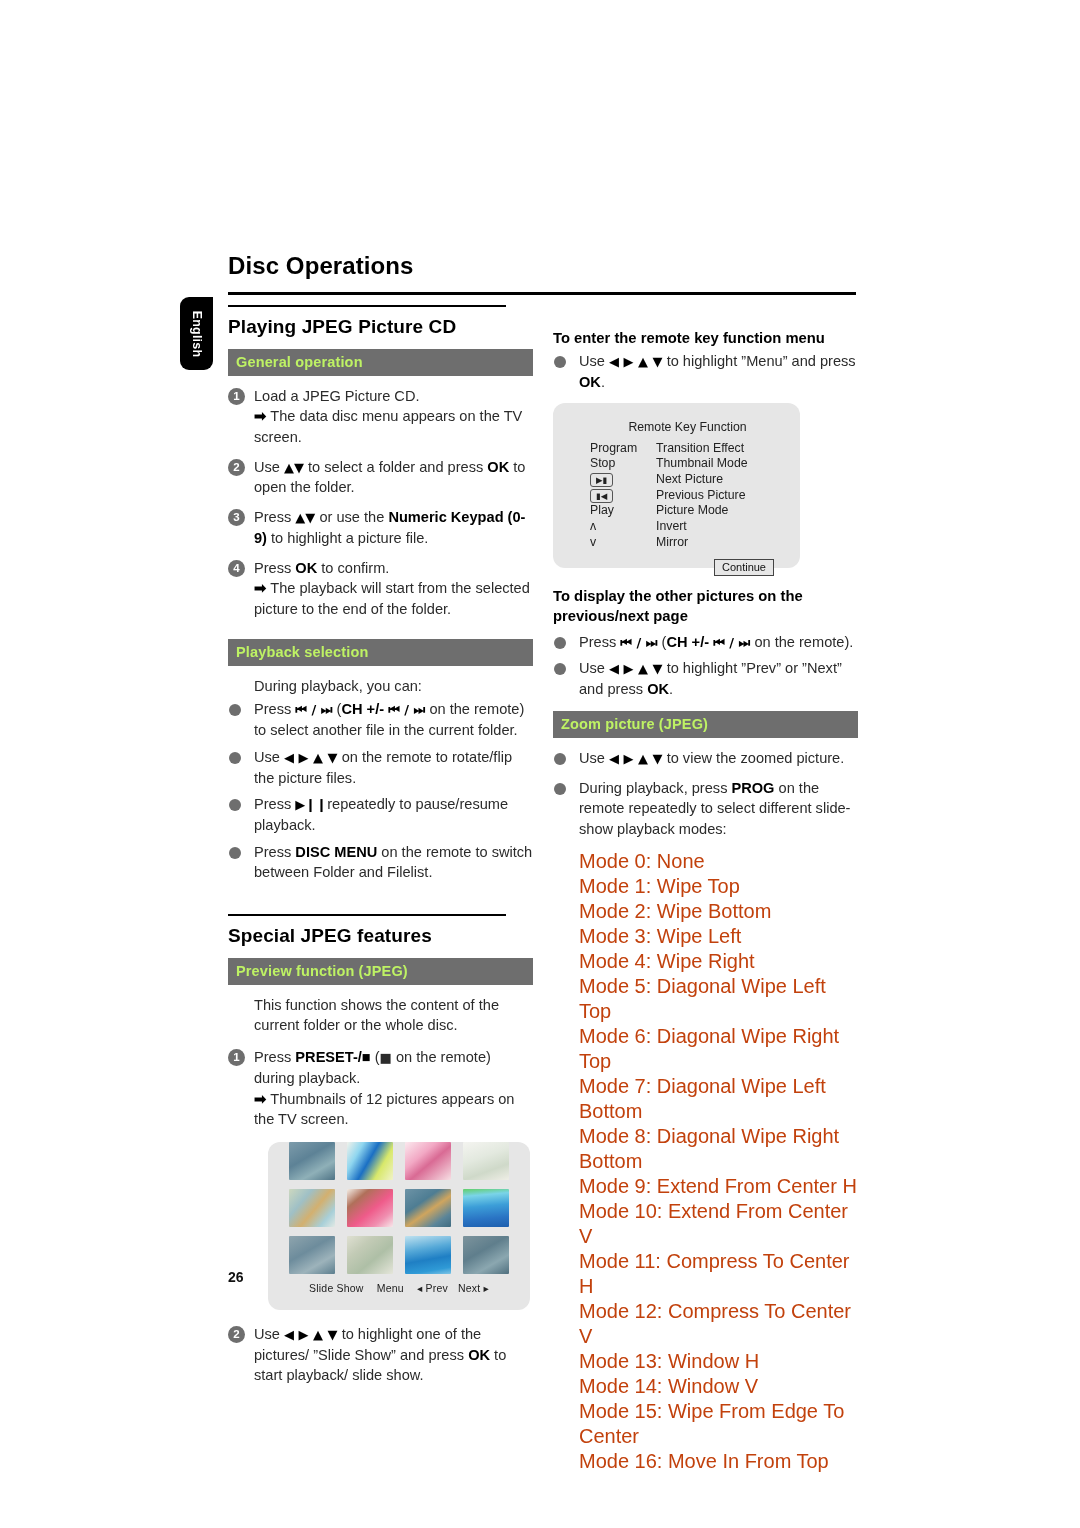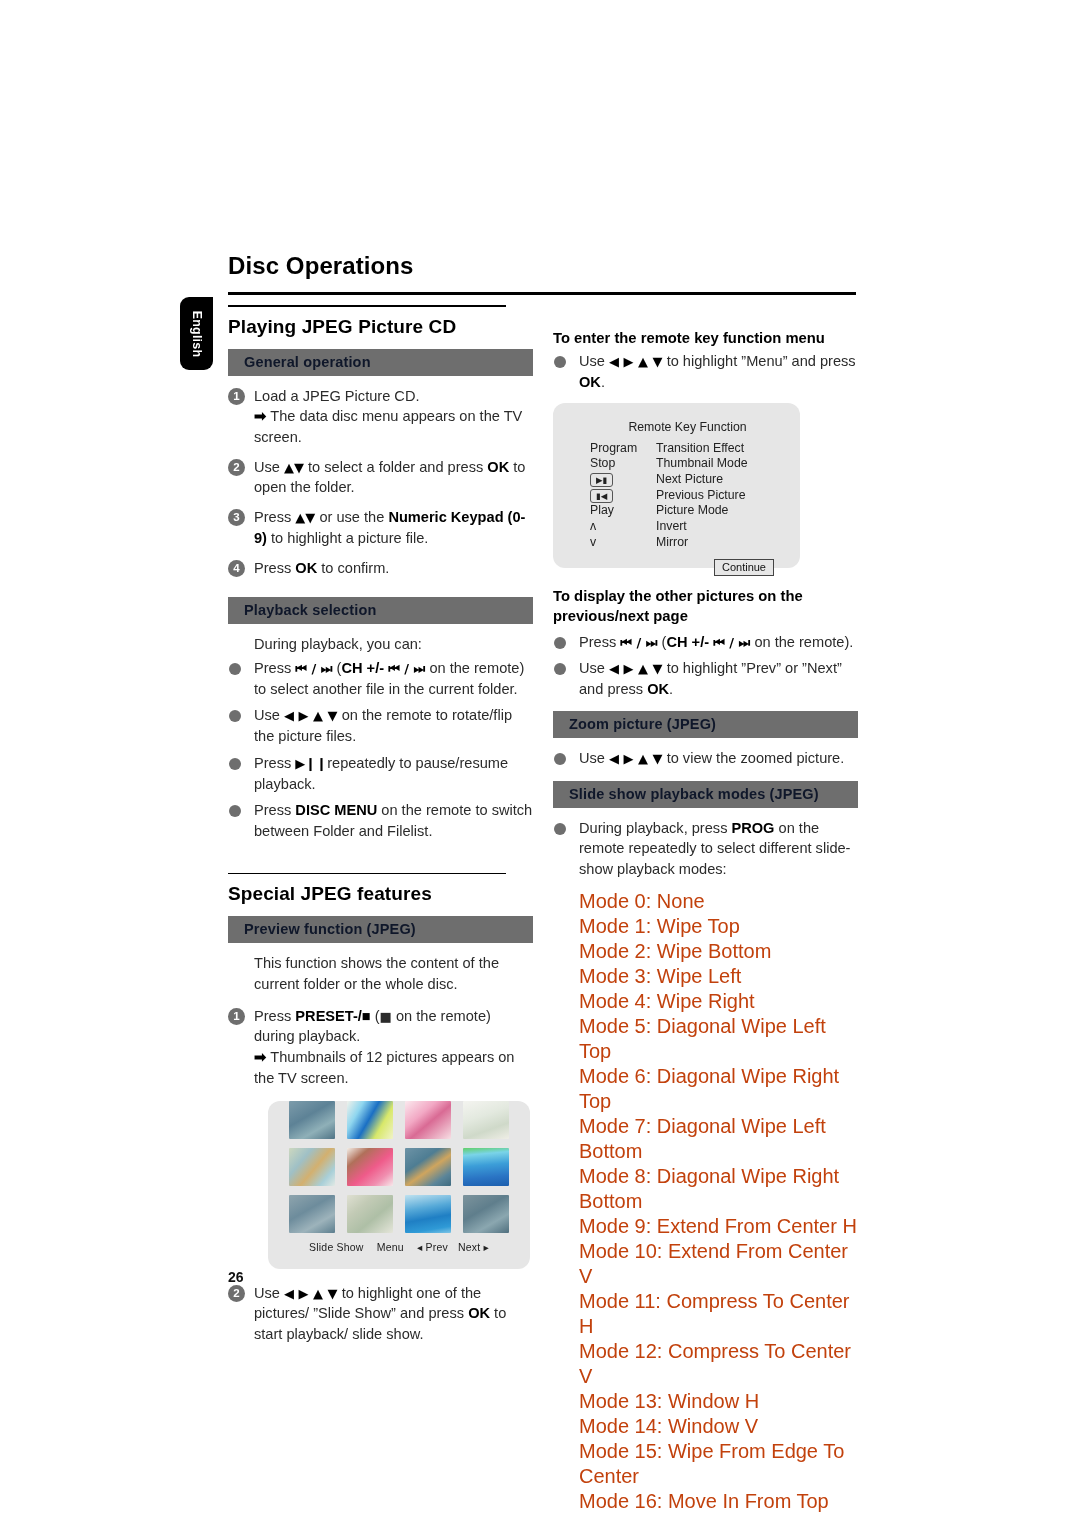--- a/index.html
+++ b/index.html
@@ -83,24 +83,24 @@
   }
   .sect-title {
     font-size: 19px;
     font-weight: bold;
     color: #000;
     margin-bottom: 11px;
     letter-spacing: 0.1px;
   }
   .bar {
     background: #6e6e6e;
-    color: #0f172a;
+    color: #bef264;
     font-size: 14.5px;
     font-weight: bold;
-    padding: 5px 8px 6px 16px;
+    padding: 5px 8px 6px 8px;
     letter-spacing: 0.15px;
     margin-bottom: 10px;
   }
   .sub-head {
     font-size: 14.8px;
     font-weight: bold;
     color: #000;
     line-height: 1.36;
     margin-bottom: 3px;
   }
@@ -265,20 +265,21 @@
     </div>
 
     <div class="item">
       <div class="num">3</div>
       Press <span class="gly-b">▲▼</span> or use the <b>Numeric Keypad (0-9)</b> to highlight a picture file.
     </div>
 
     <div class="item">
       <div class="num">4</div>
       Press <b>OK</b> to confirm.
+      <span class="arrow-line"><span class="ar">➡</span>&nbsp;<span>The playback will start from the selected picture to the end of the folder.</span></span>
     </div>
 
     <div style="height:10px"></div>
     <div class="bar">Playback selection</div>
 
     <div class="plain">During playback, you can:</div>
 
     <div class="item tight">
       <div class="bul"></div>
       Press <span class="gly-b">⏮ / ⏭</span> (<b>CH +/-</b> <span class="gly-b">⏮ / ⏭</span> on the remote) to select another file in the current folder.
@@ -402,21 +403,20 @@
     </div>
 
     <div class="bar" style="margin-top:11px">Zoom picture (JPEG)</div>
 
 
     <div class="item">
       <div class="bul"></div>
       Use <span class="gly-b">◀ ▶ ▲ ▼</span> to view the zoomed picture.
     </div>
 
-    <div class="bar" style="margin-top:12px">Slide show playback modes (JPEG)</div>
 
     <div class="item">
       <div class="bul"></div>
       During playback, press <b>PROG</b> on the remote repeatedly to select different slide-show playback modes:
     </div>
 
     <div class="mode-list">
       <div>Mode 0: None</div>
       <div>Mode 1: Wipe Top</div>
       <div>Mode 2: Wipe Bottom</div>

